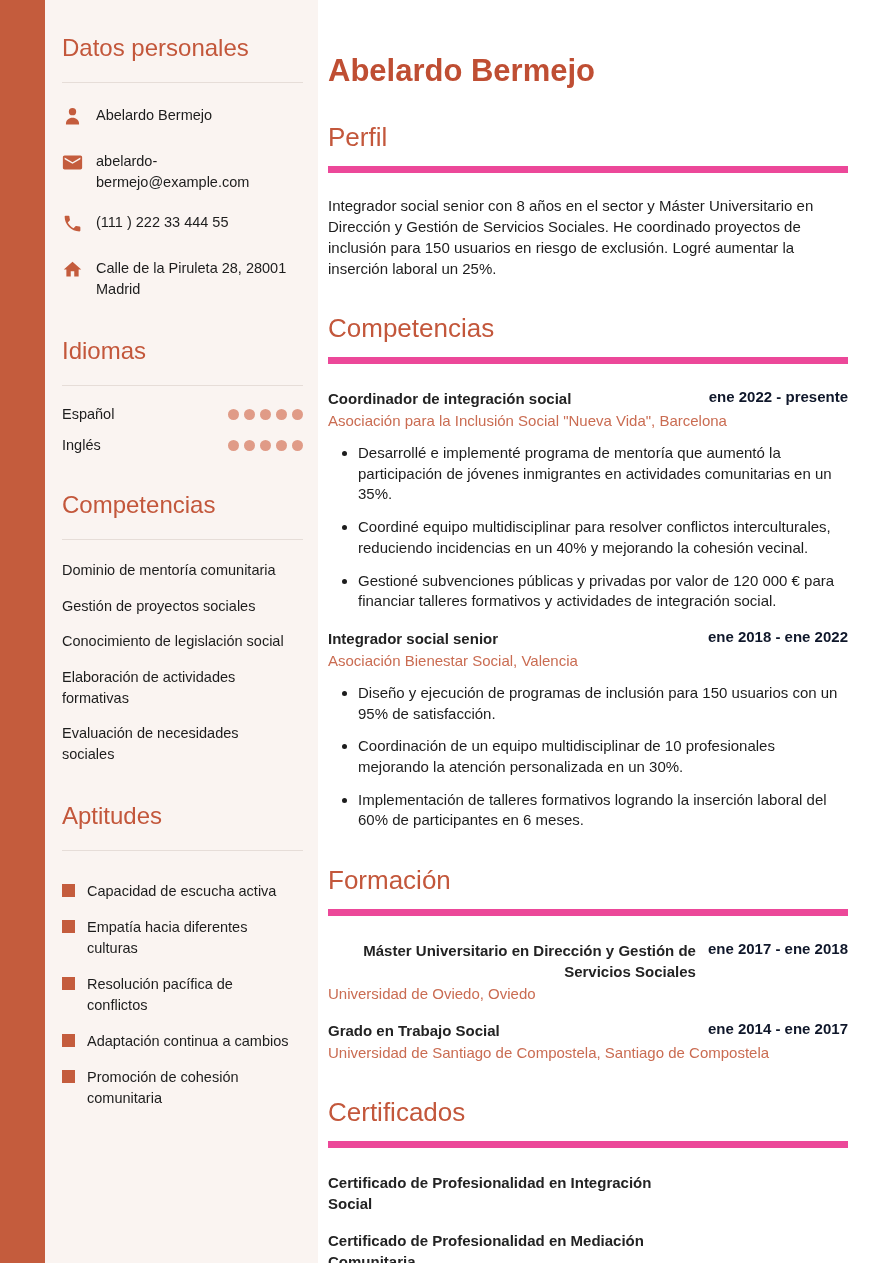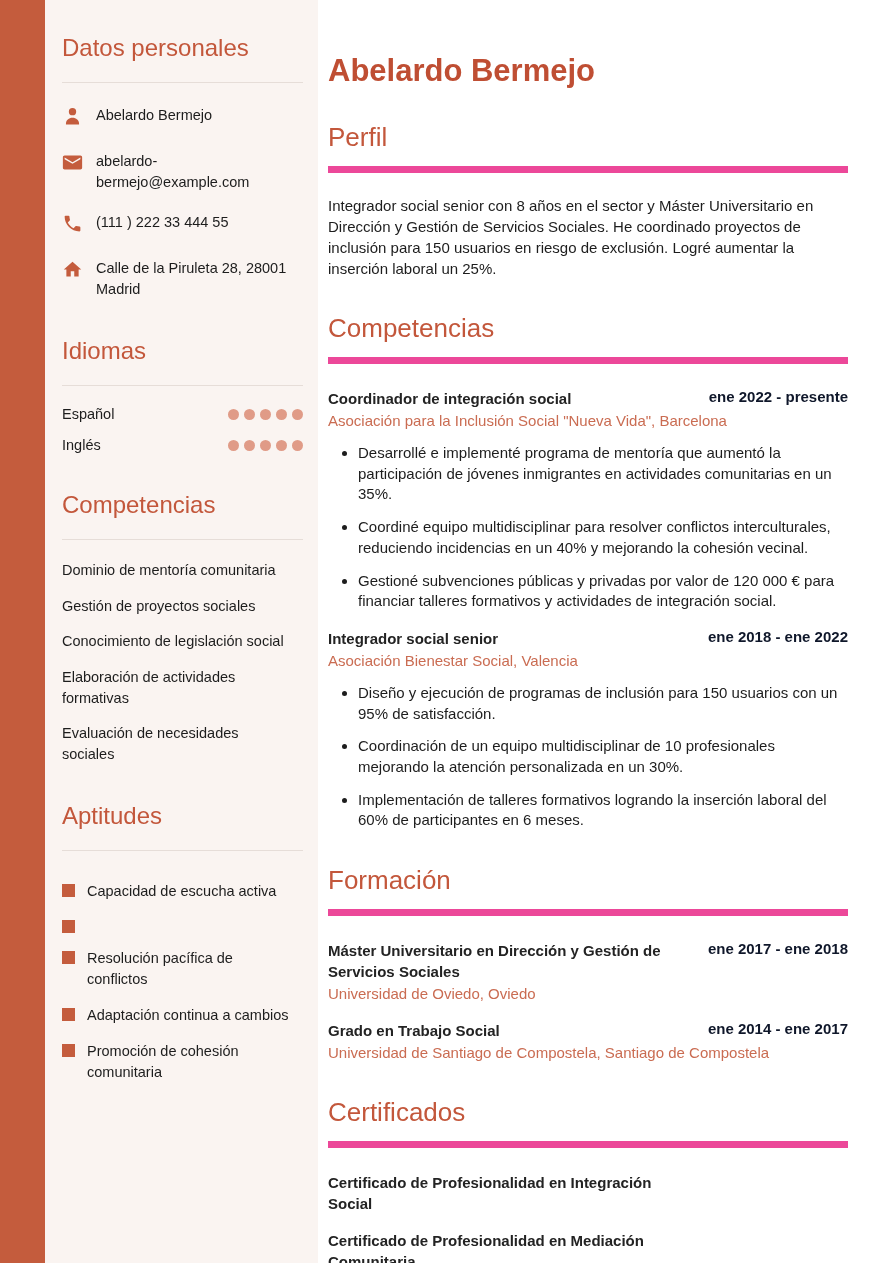--- a/index.html
+++ b/index.html
@@ -59,21 +59,21 @@
   .main-h {
     margin: 34px 0 0 0;
     font-size: 26px; font-weight: 400; color: #c3573b;
     padding-bottom: 13px;
     border-bottom: 7px solid #ec4899;
   }
   .profile-text { margin: 22px 0 0 0; font-size: 15px; line-height: 1.4; }
 
   .entry { margin-top: 24px; }
   .entry + .entry { margin-top: 16px; }
-  .entry-head { display: flex; justify-content: space-between; align-items: flex-start; }
+  .entry-head { display: flex; justify-content: space-between; align-items: flex-start; text-align: right; }
   .role { font-size: 15px; font-weight: 700; color: #232323; max-width: 390px; line-height: 1.4; }
   .dates { font-size: 15px; font-weight: 700; color: #0f172a; white-space: nowrap; padding-left: 12px; }
   .org { font-size: 15px; color: #ca6c52; line-height: 1.4; margin-top: 1px; }
   .entry ul { margin: 2px 0 0 0; padding-left: 30px; }
   .entry li { font-size: 15px; line-height: 1.38; margin: 12px 0 1px 0; }
 
   .cert-list { margin-top: 24px; }
   .cert-item { font-size: 15px; font-weight: 700; color: #232323; line-height: 1.4; max-width: 335px; margin-bottom: 16px; }
 </style>
 </head>
@@ -162,20 +162,21 @@
 
     <section class="side-section">
       <h2 class="side-h">Aptitudes</h2>
       <div class="apt-list">
         <div class="apt-row">
           <span class="apt-bullet"></span>
           <span class="apt-text">Capacidad de escucha activa</span>
         </div>
         <div class="apt-row">
           <span class="apt-bullet"></span>
+          <span class="apt-text">Empatía hacia diferentes culturas</span>
         </div>
         <div class="apt-row">
           <span class="apt-bullet"></span>
           <span class="apt-text">Resolución pacífica de conflictos</span>
         </div>
         <div class="apt-row">
           <span class="apt-bullet"></span>
           <span class="apt-text">Adaptación continua a cambios</span>
         </div>
         <div class="apt-row">

